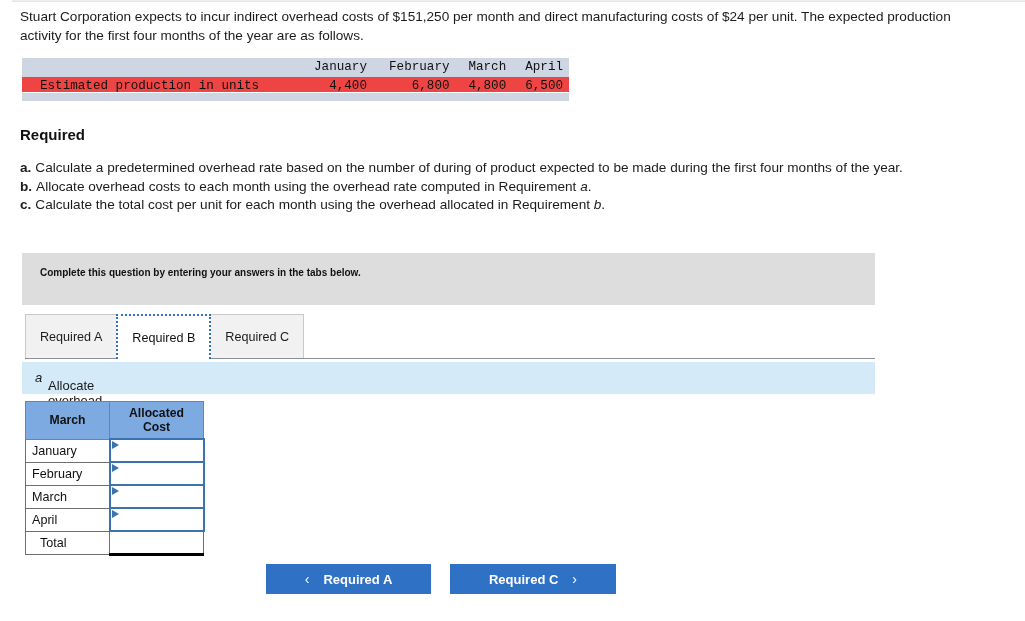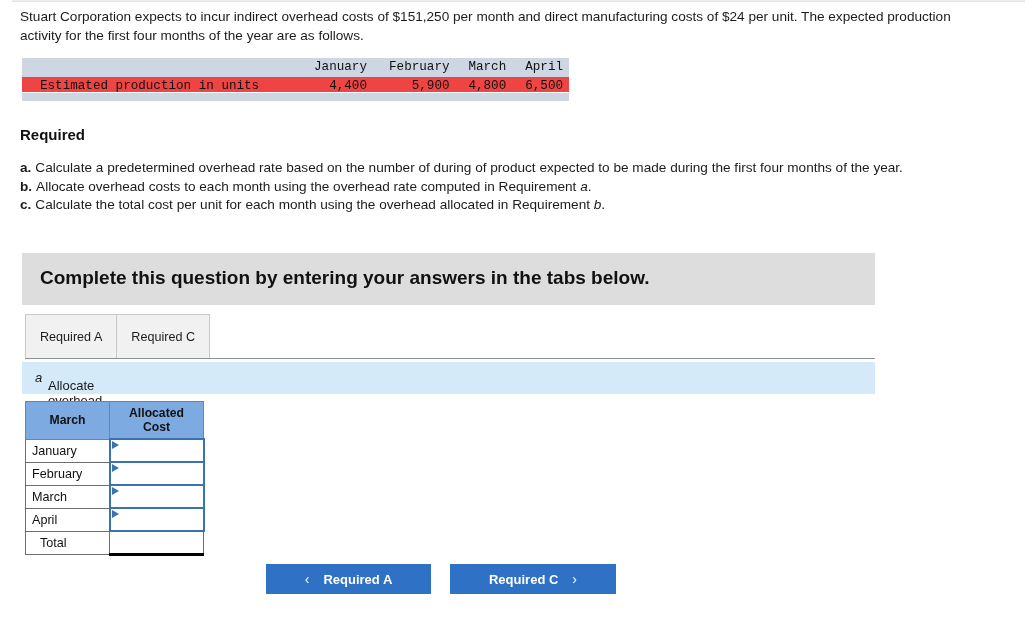--- a/index.html
+++ b/index.html
@@ -93,21 +93,21 @@
   
   .gray-banner {
     position: absolute;
     left: 10px; top: 253px;
     width: 853px; height: 52px;
     background: #dddddd;
   }
   .gray-banner span {
     position: absolute;
     left: 18px; top: 14px;
-    font-size: 19px;
+    font-size: 10px;
     font-weight: bold;
     color: #111;
   }
 
   
   .tabs {
     position: absolute;
     left: 13px; top: 314px;
     height: 45px;
     display: flex;
@@ -243,21 +243,21 @@
         <th>January</th>
         <th>February</th>
         <th>March</th>
         <th>April</th>
       </tr>
     </thead>
     <tbody>
       <tr>
         <td class="lbl">Estimated production in units</td>
         <td>4,400</td>
-        <td>5,900</td>
+        <td>6,800</td>
         <td>4,800</td>
         <td>6,500</td>
       </tr>
     </tbody>
   </table>
   <div class="data-foot"></div>
 
   <div class="req-head">Required</div>
 
   <div class="req-list">
@@ -275,20 +275,23 @@
     </div>
   </div>
 
   <div class="gray-banner">
     <span>Complete this question by entering your answers in the tabs below.</span>
   </div>
 
   <div class="tabs">
     <div class="tab">
       <span>Required A</span>
+    </div>
+    <div class="tab active">
+      <span>Required B</span>
     </div>
     <div class="tab">
       <span>Required C</span>
     </div>
   </div>
   <div class="tabs-rule"></div>
 
   <div class="blue-banner">
     <span><span>Allocate overhead costs to each month using the overhead rate computed in Requirement </span><i>a</i><span>.</span></span>
   </div>

